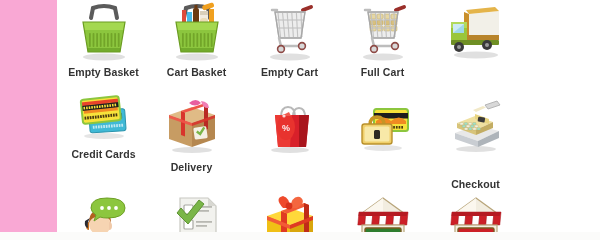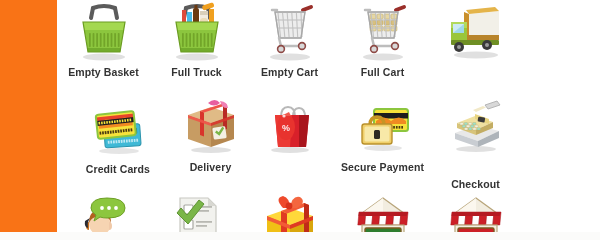--- a/index.html
+++ b/index.html
@@ -1,21 +1,21 @@
 <!DOCTYPE html>
 <html><head>
 <meta charset="utf-8">
 <style>
   html,body{margin:0;padding:0;}
   body{
     width:600px;height:232px;overflow:hidden;
     background:#fbfbfa;
     font-family:"Liberation Sans","DejaVu Sans",sans-serif;
   }
-  .stage{position:relative;width:600px;height:232px;overflow:hidden;background:#f97316;}
+  .stage{position:relative;width:600px;height:232px;overflow:hidden;background:#f9a8d4;}
   .panel{
     position:absolute;left:57px;top:0;width:543px;height:232px;
     background:#ffffff;
   }
   .grid{
     position:absolute;left:57px;top:0;width:543px;height:232px;
   }
   .cell{
     position:absolute;width:93px;height:95px;
     display:flex;flex-direction:column;align-items:center;justify-content:flex-start;
@@ -92,21 +92,21 @@
               <rect x="26.8" y="31" width="1.8" height="14" rx=".8"></rect>
               <rect x="30.4" y="31" width="1.8" height="14" rx=".8"></rect>
               <rect x="34" y="31" width="1.8" height="14" rx=".8"></rect>
               <rect x="37.6" y="31" width="1.8" height="14" rx=".8"></rect>
               <rect x="41.2" y="31" width="1.8" height="14" rx=".8"></rect>
               <rect x="44.8" y="31" width="1.8" height="14" rx=".8"></rect>
     </g>
     <path d="M10 20 H52 L47 50 H15 Z" fill="none" stroke="#6b9c22" stroke-width="1.2"></path>
   </svg>
         </div>
-        <div class="lbl">Full Truck</div>
+        <div class="lbl">Cart Basket</div>
       </div>
       <div class="cell" style="left: 186px; top: 0px;">
         <div class="art">
           <svg viewBox="0 0 62 62">
     <ellipse cx="31" cy="55" rx="20" ry="3.5" fill="#000" opacity=".12"></ellipse>
     <path d="M44 8 L52 5" stroke="#9a2f2a" stroke-width="4" stroke-linecap="round"></path>
     <path d="M16 10 H46 L42 36 H20 Z" fill="#ededed" stroke="#b9b9b9" stroke-width="1.2"></path>
 
     <g stroke="#c2c2c2" stroke-width="1.1" fill="none">
       <path d="M19 11 L21.5 35"></path>
@@ -180,21 +180,21 @@
     <path d="M8 22 H19 V31 H8 Z" fill="#9fd8ea"></path>
     <path d="M8 22 H19 L8 31 Z" fill="#cdeaf4"></path>
     <rect x="6" y="38" width="48" height="5" rx="1" fill="#6f8f24"></rect>
     <circle cx="14" cy="45" r="5" fill="#3a3a3a"></circle>
             <circle cx="14" cy="45" r="2" fill="#9a9a9a"></circle>
     <circle cx="42" cy="43" r="5" fill="#3a3a3a"></circle>
             <circle cx="42" cy="43" r="2" fill="#9a9a9a"></circle>
   </svg>
         </div>
       </div>
-      <div class="cell" style="left: 0px; top: 97px; align-items: flex-end;">
+      <div class="cell" style="left: 0px; top: 82px;">
         <div class="art">
           <svg viewBox="0 0 62 62">
     <ellipse cx="31" cy="52" rx="20" ry="3" fill="#000" opacity=".1"></ellipse>
     <g transform="rotate(-4 31 31)">
       <rect x="16" y="26" width="36" height="22" rx="2.5" fill="#3fb9d6"></rect>
       <rect x="16" y="26" width="36" height="22" rx="2.5" fill="none" stroke="#2c94ad" stroke-width="1"></rect>
       <rect x="40" y="30" width="9" height="6" rx="1" fill="#2a7e93"></rect>
       <g fill="#bfe9f3">
                 <rect x="19" y="41" width="1.7" height="3"></rect>
                 <rect x="21.6" y="41" width="1.7" height="3"></rect>
@@ -244,21 +244,21 @@
                 <rect x="37" y="31" width="1.7" height="3"></rect>
                 <rect x="39.6" y="31" width="1.7" height="3"></rect>
                 <rect x="42.2" y="31" width="1.7" height="3"></rect>
               </g>
       <rect x="9" y="14" width="38" height="24" rx="2.5" fill="none" stroke="#8cc63e" stroke-width="2"></rect>
     </g>
   </svg>
         </div>
         <div class="lbl">Credit Cards</div>
       </div>
-      <div class="cell" style="left: 107px; top: 95px;">
+      <div class="cell" style="left: 88px; top: 95px;">
         <div class="art">
           <svg viewBox="0 0 62 62">
     <ellipse cx="31" cy="53" rx="20" ry="3" fill="#000" opacity=".12"></ellipse>
     <path d="M8 18 L31 10 L54 18 L31 26 Z" fill="#e0bb86"></path>
     <path d="M8 18 L31 26 L31 50 L8 42 Z" fill="#c79c63"></path>
     <path d="M54 18 L31 26 L31 50 L54 42 Z" fill="#b5874f"></path>
     <path d="M20 14 L20 38 L24 39.5 L24 15.4 Z" fill="#d8352c"></path>
     <path d="M20 14 L43 6.5 L47 8 L24 15.4 Z" fill="#ef5448"></path>
     <path d="M43 6.5 L47 8 L47 32 L43 33.5 Z" fill="#b82a24"></path>
     <path d="M31 26 L54 18 L54 21 L31 29 Z" fill="#d8352c" opacity=".9"></path>
@@ -310,21 +310,20 @@
     </g>
     <g>
       <path d="M18 28 q0 -8 7 -8 q7 0 7 8" stroke="#c79524" stroke-width="3.4" fill="none"></path>
       <rect x="10" y="27" width="30" height="20" rx="2.5" fill="#f0cf6a" stroke="#b9912c" stroke-width="1.4"></rect>
       <rect x="12.5" y="29.5" width="25" height="15" rx="1.5" fill="#f8e9a8"></rect>
       <rect x="22" y="33" width="6" height="9" rx="1.5" fill="#2f2a20"></rect>
       <circle cx="25" cy="35.5" r="2.6" fill="#2f2a20"></circle>
     </g>
   </svg>
         </div>
-        <div class="lbl">Secure Payment</div>
       </div>
       <div class="cell" style="left: 372px; top: 95px; justify-content: space-between;">
         <div class="art">
           <svg viewBox="0 0 62 62">
     <ellipse cx="31" cy="52" rx="20" ry="3" fill="#000" opacity=".12"></ellipse>
     <path d="M10 36 L31 28 L54 34 L33 44 Z" fill="#e8e8e8"></path>
     <path d="M10 36 L33 44 L33 50 L10 42 Z" fill="#c9cdd2"></path>
     <path d="M54 34 L33 44 L33 50 L54 41 Z" fill="#aeb4ba"></path>
     <path d="M12 26 L30 19 L48 25 L31 33 Z" fill="#efe0a0"></path>
     <path d="M12 26 L31 33 L31 38 L12 31 Z" fill="#d8c47a"></path>

